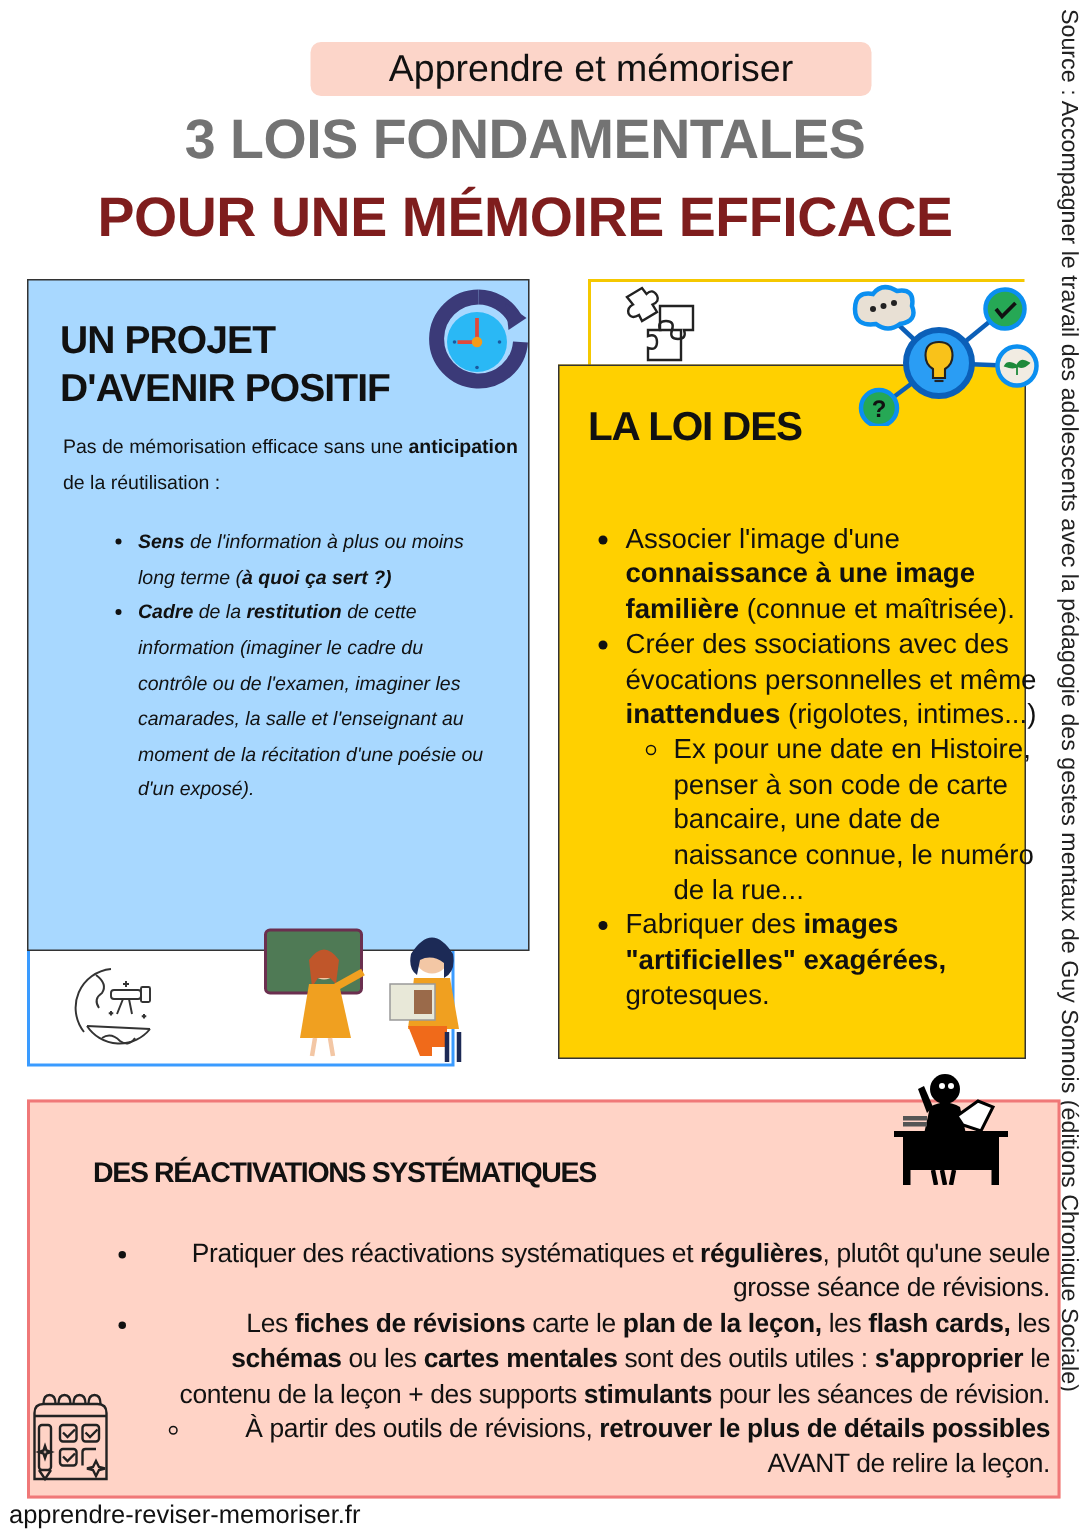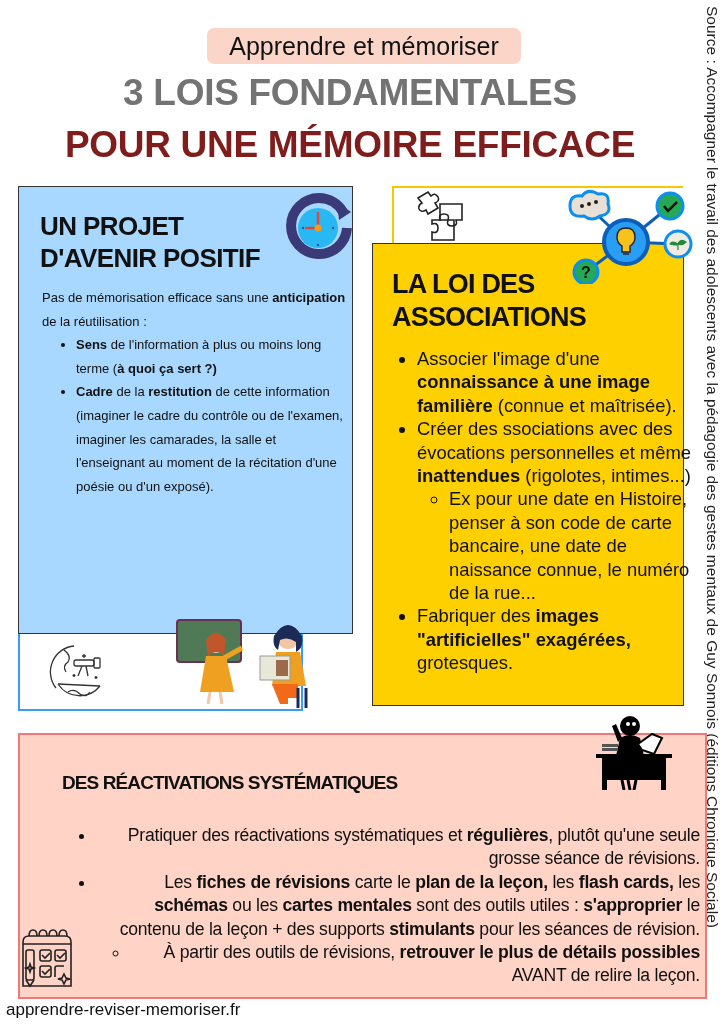--- a/index.html
+++ b/index.html
@@ -5,21 +5,21 @@
   html, body { margin: 0; padding: 0; }
   body {
     width: 724px; height: 1024px; position: relative; overflow: hidden;
     background: #ffffff; font-family: "Liberation Sans", sans-serif; color: #111;
   }
   .abs { position: absolute; }
   b { font-weight: bold; }
 
   
   .pill {
-    left: 207px; top: 28px; width: 314px; height: 36px;
+    left: 207px; top: 28px; width: 374px; height: 36px;
     background: #fcd5c9; border-radius: 7px;
     display: flex; align-items: center; justify-content: center;
     font-size: 25px; color: #111;
   }
   .title-blue {
     left: 0; width: 700px; top: 72px; text-align: center;
     font-size: 37px; font-weight: bold; color: #737373; letter-spacing: -0.3px;
   }
   .title-black {
     left: 0; width: 700px; top: 124px; text-align: center;
@@ -42,21 +42,21 @@
     left: 18px; top: 186px; width: 335px; height: 448px;
     background: #a8d8ff; border: 1.5px solid #333; box-sizing: border-box;
   }
   .left-title {
     left: 40px; top: 210px; font-size: 26px; font-weight: bold; line-height: 32px;
     letter-spacing: -0.6px; color: #111;
   }
   .left-body {
     left: 42px; top: 286px; width: 305px; font-size: 13px; line-height: 23.6px; color: #111;
   }
-  .left-body ul { margin: 0; padding-left: 34px; }
+  .left-body ul { margin: 16px; padding-left: 34px; font-style: italic; }
   .left-body li { margin: 0; }
 
   
   .right-frame {
     left: 392px; top: 186px; width: 291px; height: 62px;
     border: 2px solid #f5c800; border-right: none; background: #fff; box-sizing: border-box;
   }
   .right-box {
     left: 372px; top: 243px; width: 312px; height: 463px;
     background: #ffd000; border: 1.5px solid #333; box-sizing: border-box;
@@ -203,21 +203,20 @@
     <line x1="63" y1="66" x2="69" y2="66" stroke="#222" stroke-width="1.4"></line>
     <circle cx="118" cy="56" r="13" fill="#f1ece2" stroke="#0b8ff0" stroke-width="3"></circle>
     <path d="M118 62 v-6 q-6 -4 -8 0 q6 2 8 0 q2 -6 8 -2 q-4 4 -8 2" fill="#1e8a3a" stroke="#1e8a3a" stroke-width="1.2"></path>
     <circle cx="26" cy="84" r="12" fill="#26a855" stroke="#0b8ff0" stroke-width="3"></circle>
     <text x="26" y="90" text-anchor="middle" font-size="16" font-weight="bold" font-family="Liberation Sans, sans-serif" fill="#111">?</text>
   </svg>
 </div>
 
 <div class="abs right-title">
   <div>LA LOI DES</div>
-  <div>ASSOCIATIONS</div>
 </div>
 
 <div class="abs right-body">
   <ul>
     <li><span>Associer l'image d'une </span><b>connaissance à une image familière</b><span> (connue et maîtrisée).</span></li>
     <li><span>Créer des ssociations avec des évocations personnelles et même </span><b>inattendues</b><span> (rigolotes, intimes...)</span>
       <ul>
         <li>Ex pour une date en Histoire, penser à son code de carte bancaire, une date de naissance connue, le numéro de la rue...</li>
       </ul>
     </li>

